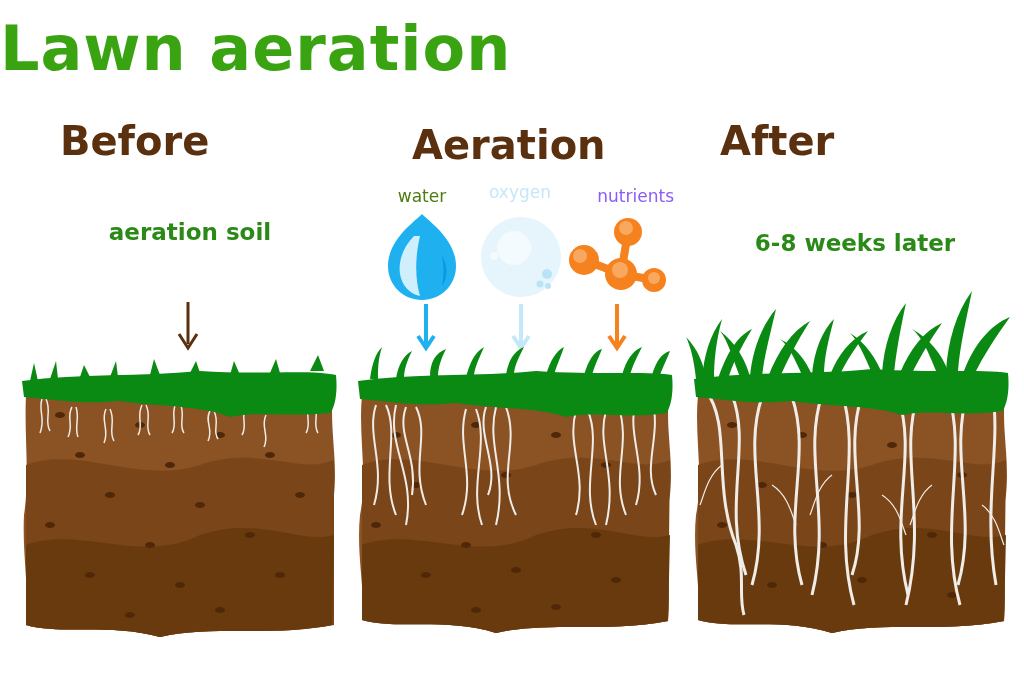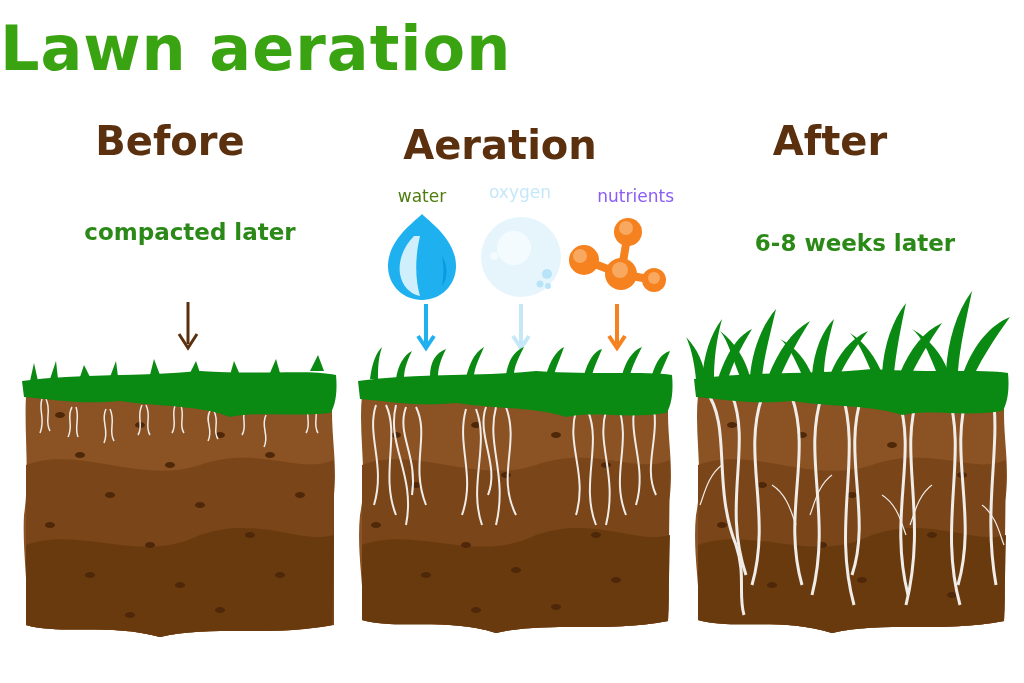--- a/index.html
+++ b/index.html
@@ -1,34 +1,34 @@
 <!DOCTYPE html>
 <html><head>
 <meta charset="utf-8">
 <style>
   html, body { margin:0; padding:0; background:#ffffff; }
   body { width:1024px; height:683px; position:relative; overflow:hidden; font-family:"DejaVu Sans", sans-serif; }
   .abs { position:absolute; }
   .title { left:0; width:940px; top:12px; font-size:62px; font-weight:bold; color:#3aa312; letter-spacing:1px; }
-  .heading { font-size:40px; font-weight:bold; color:#5a300f; text-align:center; }
+  .heading { font-size:40px; font-weight:bold; color:#5a300f; text-align:left; }
   .note { font-size:23px; font-weight:bold; color:#2b8a17; line-height:34px; text-align:center; }
   .lbl { font-size:17px; text-align:center; width:100px; }
   svg { position:absolute; overflow:visible; }
 </style>
 </head>
 <body>
 
 <div class="abs title">Lawn aeration</div>
 
 <div class="abs heading" style="left:60px;top:118px;width:220px;">Before</div>
-<div class="abs heading" style="left:390px;top:122px;width:220px;">Aeration</div>
+<div class="abs heading" style="left:412px;top:122px;width:220px;">Aeration</div>
 <div class="abs heading" style="left:720px;top:118px;width:220px;">After</div>
 
 <div class="abs note" style="left:60px;top:215px;width:260px;">
-  <div>compacted later</div>
+  <div>aeration soil</div>
 </div>
 
 <div class="abs note" style="left:720px;top:226px;width:270px;">6-8 weeks later</div>
 
 <svg style="left:176px;top:302px;" width="24" height="50">
   <line x1="12" y1="0" x2="12" y2="42" stroke="#5a300f" stroke-width="3"></line>
   <polyline points="3,32 12,46 21,32" fill="none" stroke="#5a300f" stroke-width="3"></polyline>
 </svg>
 
 <div class="abs lbl" style="left:372px;top:186px;color:#4d7c0f;">water</div>

